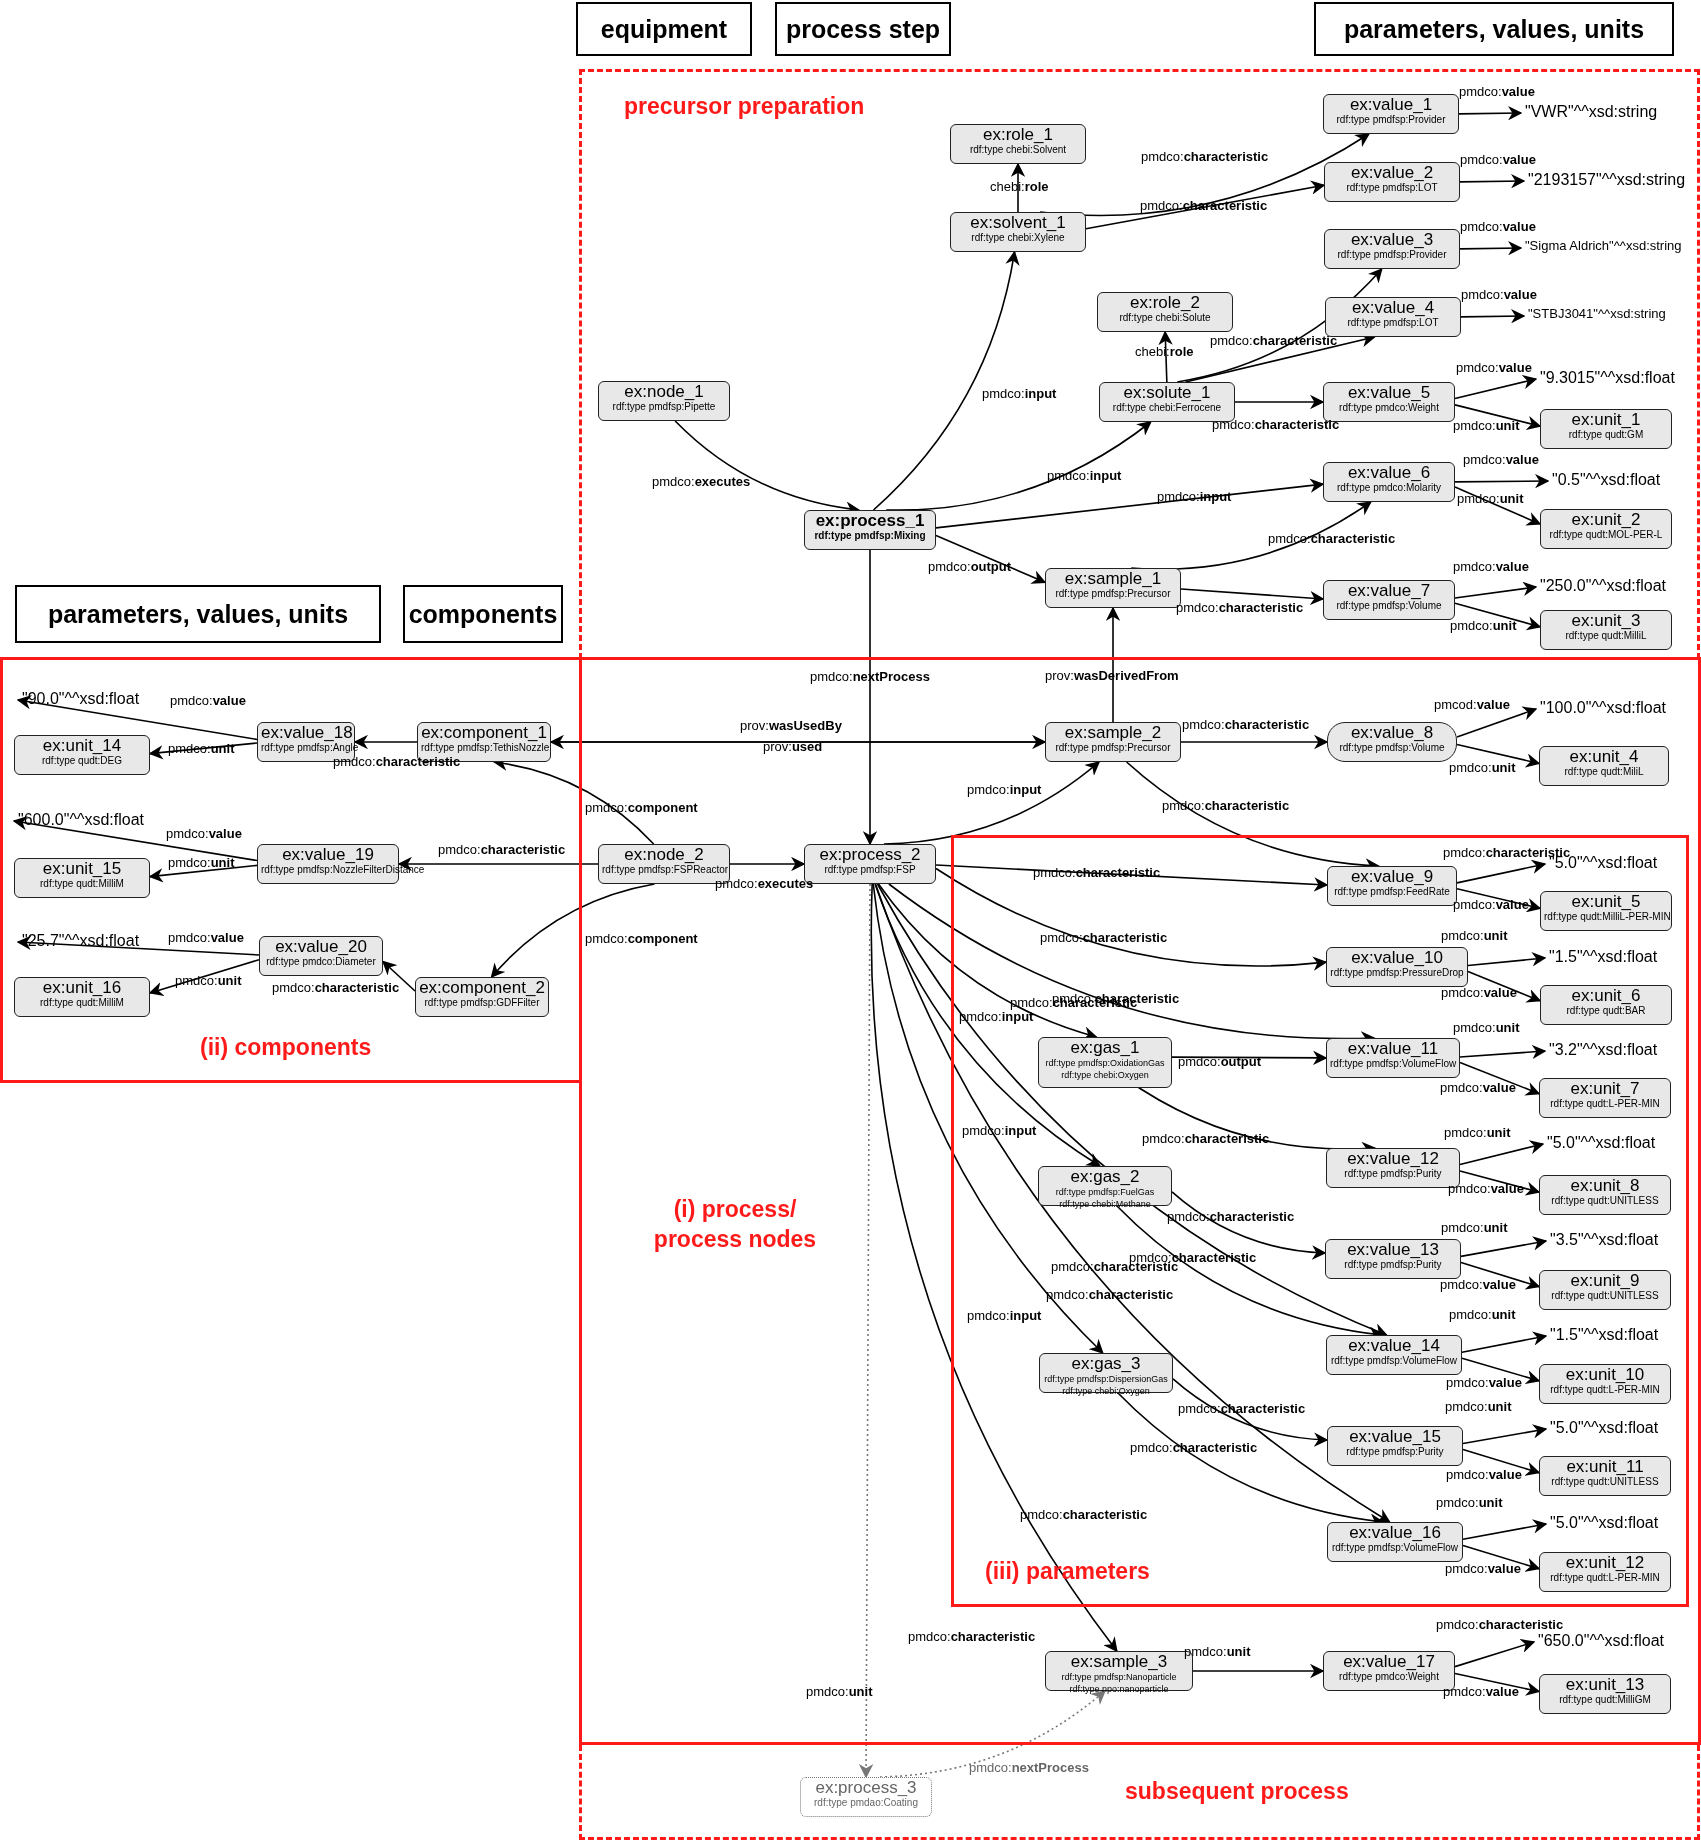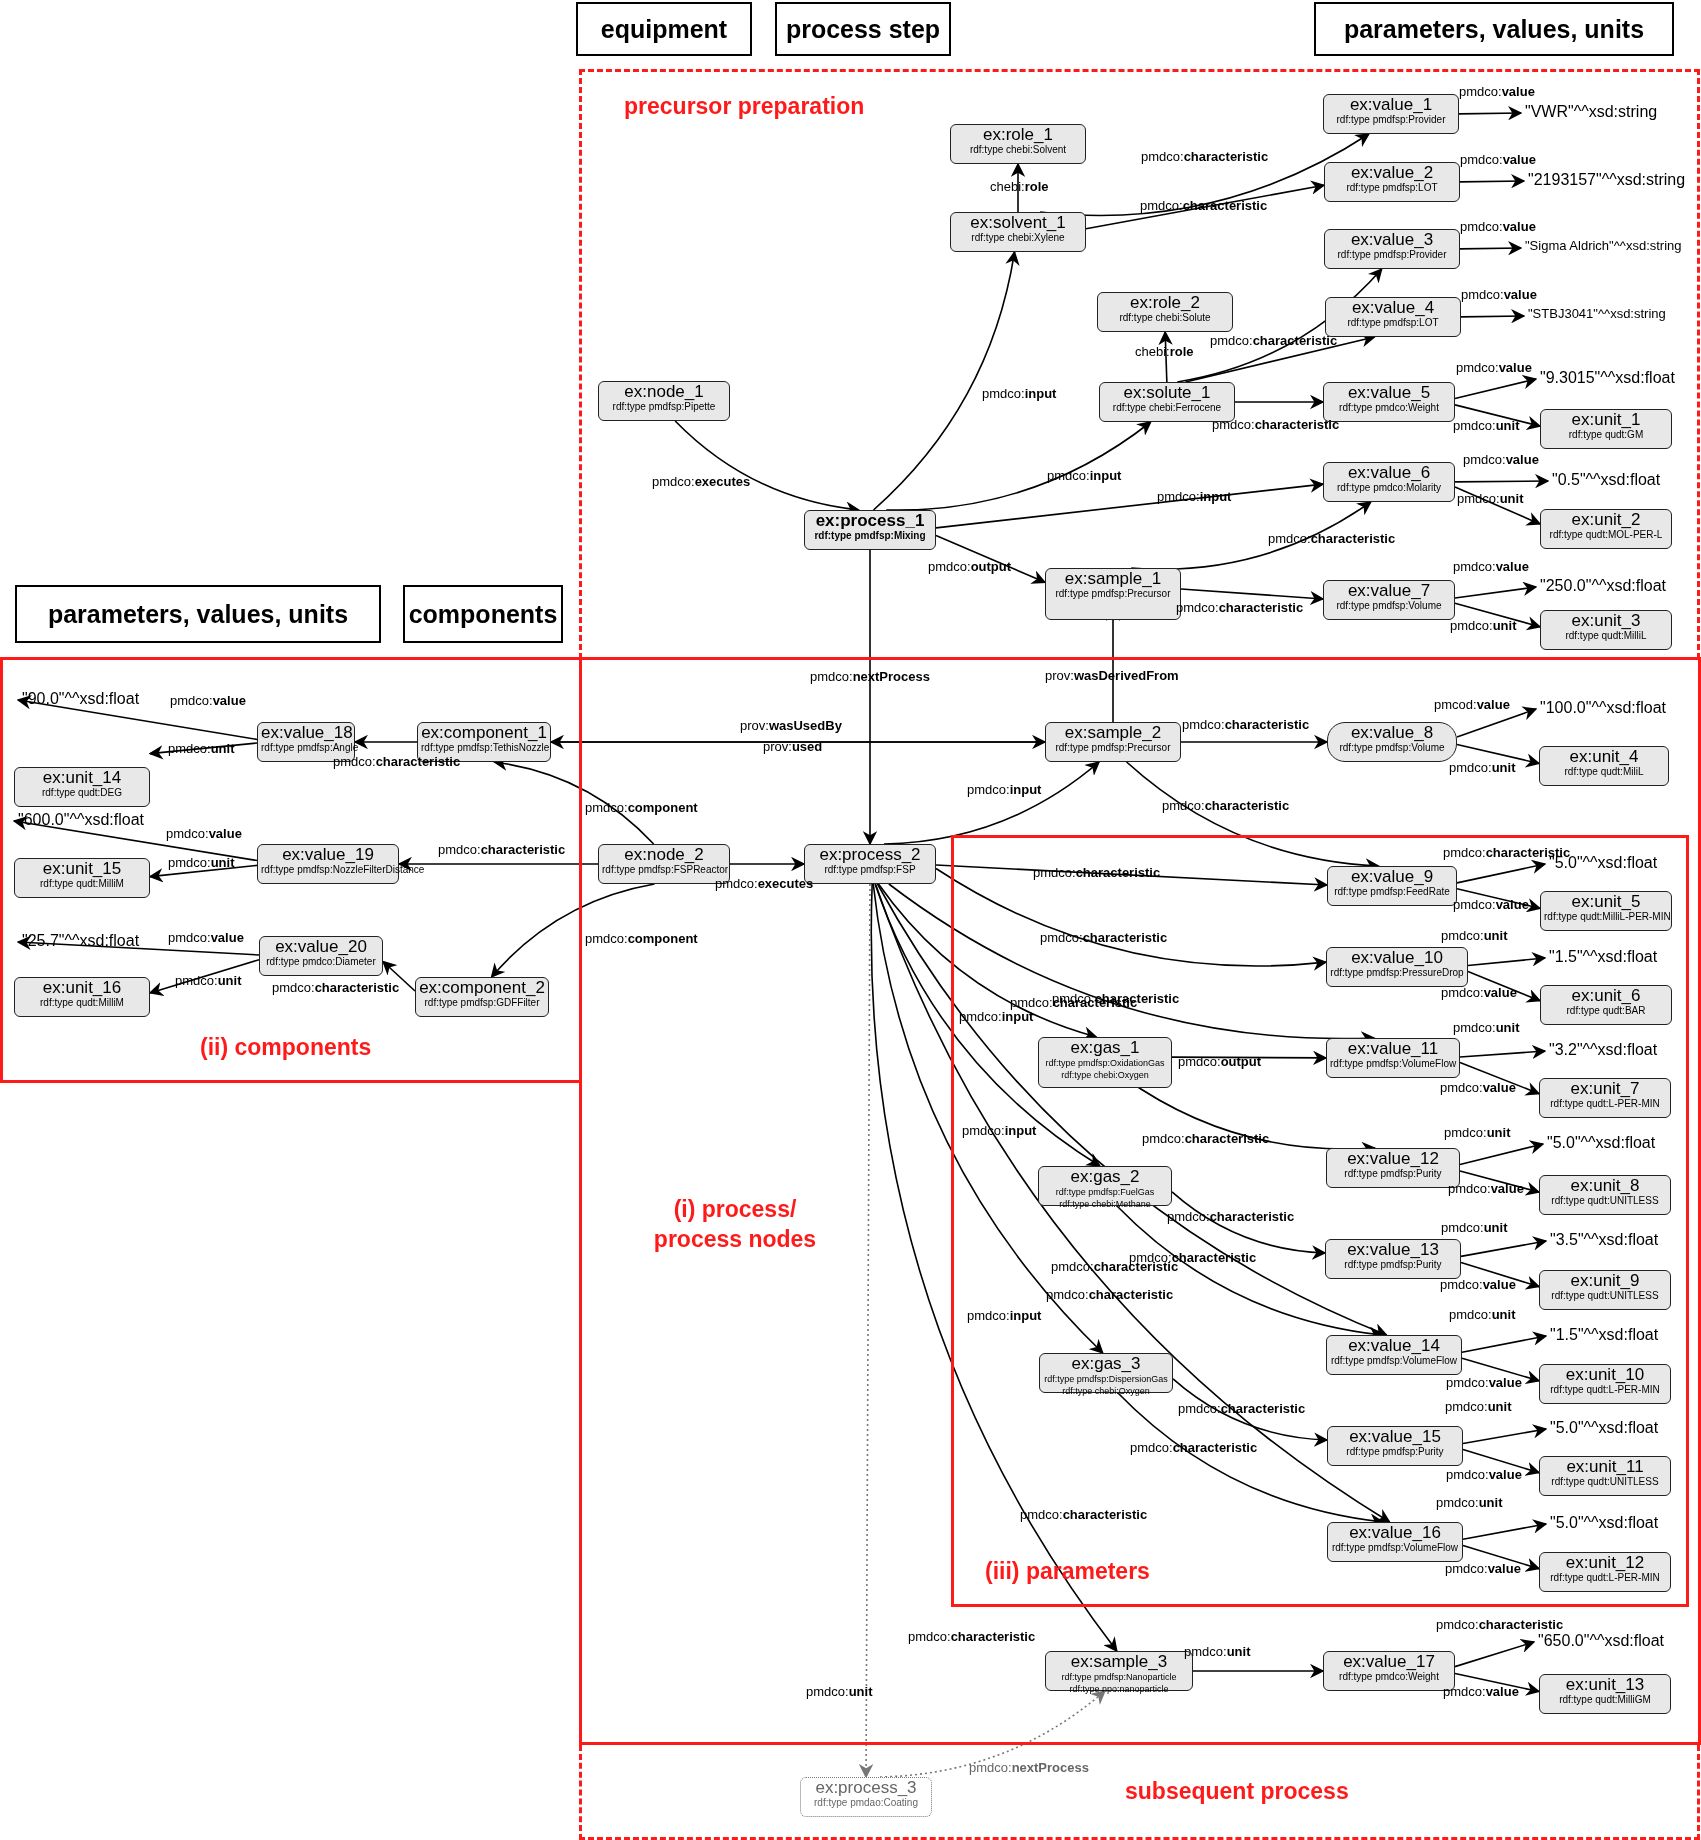--- a/index.html
+++ b/index.html
@@ -160,21 +160,21 @@
         <div class="ntype">rdf:type chebi:Ferrocene</div>
       </div>
       <div class="node" style="left: 598px; top: 381px; width: 132px; height: 40px;">
         <div class="nid">ex:node_1</div>
         <div class="ntype">rdf:type pmdfsp:Pipette</div>
       </div>
       <div class="node" style="left: 804px; top: 510px; width: 132px; height: 40px; font-weight: bold;">
         <div class="nid">ex:process_1</div>
         <div class="ntype">rdf:type pmdfsp:Mixing</div>
       </div>
-      <div class="node" style="left: 1045px; top: 568px; width: 136px; height: 52px;">
+      <div class="node" style="left: 1045px; top: 568px; width: 136px; height: 40px;">
         <div class="nid">ex:sample_1</div>
         <div class="ntype">rdf:type pmdfsp:Precursor</div>
       </div>
       <div class="node" style="left: 1323px; top: 94px; width: 136px; height: 40px;">
         <div class="nid">ex:value_1</div>
         <div class="ntype">rdf:type pmdfsp:Provider</div>
       </div>
       <div class="node" style="left: 1324px; top: 162px; width: 136px; height: 40px;">
         <div class="nid">ex:value_2</div>
         <div class="ntype">rdf:type pmdfsp:LOT</div>
@@ -232,21 +232,21 @@
         <div class="ntype">rdf:type pmdfsp:FSP</div>
       </div>
       <div class="node" style="left: 417px; top: 722px; width: 134px; height: 40px;">
         <div class="nid">ex:component_1</div>
         <div class="ntype">rdf:type pmdfsp:TethisNozzle</div>
       </div>
       <div class="node" style="left: 257px; top: 722px; width: 98px; height: 40px;">
         <div class="nid">ex:value_18</div>
         <div class="ntype">rdf:type pmdfsp:Angle</div>
       </div>
-      <div class="node" style="left: 14px; top: 735px; width: 136px; height: 40px; margin-top: 32px;">
+      <div class="node" style="left: 14px; top: 735px; width: 136px; height: 40px;">
         <div class="nid">ex:unit_14</div>
         <div class="ntype">rdf:type qudt:DEG</div>
       </div>
       <div class="node" style="left: 257px; top: 844px; width: 142px; height: 40px;">
         <div class="nid">ex:value_19</div>
         <div class="ntype">rdf:type pmdfsp:NozzleFilterDistance</div>
       </div>
       <div class="node" style="left: 14px; top: 858px; width: 136px; height: 40px;">
         <div class="nid">ex:unit_15</div>
         <div class="ntype">rdf:type qudt:MilliM</div>

